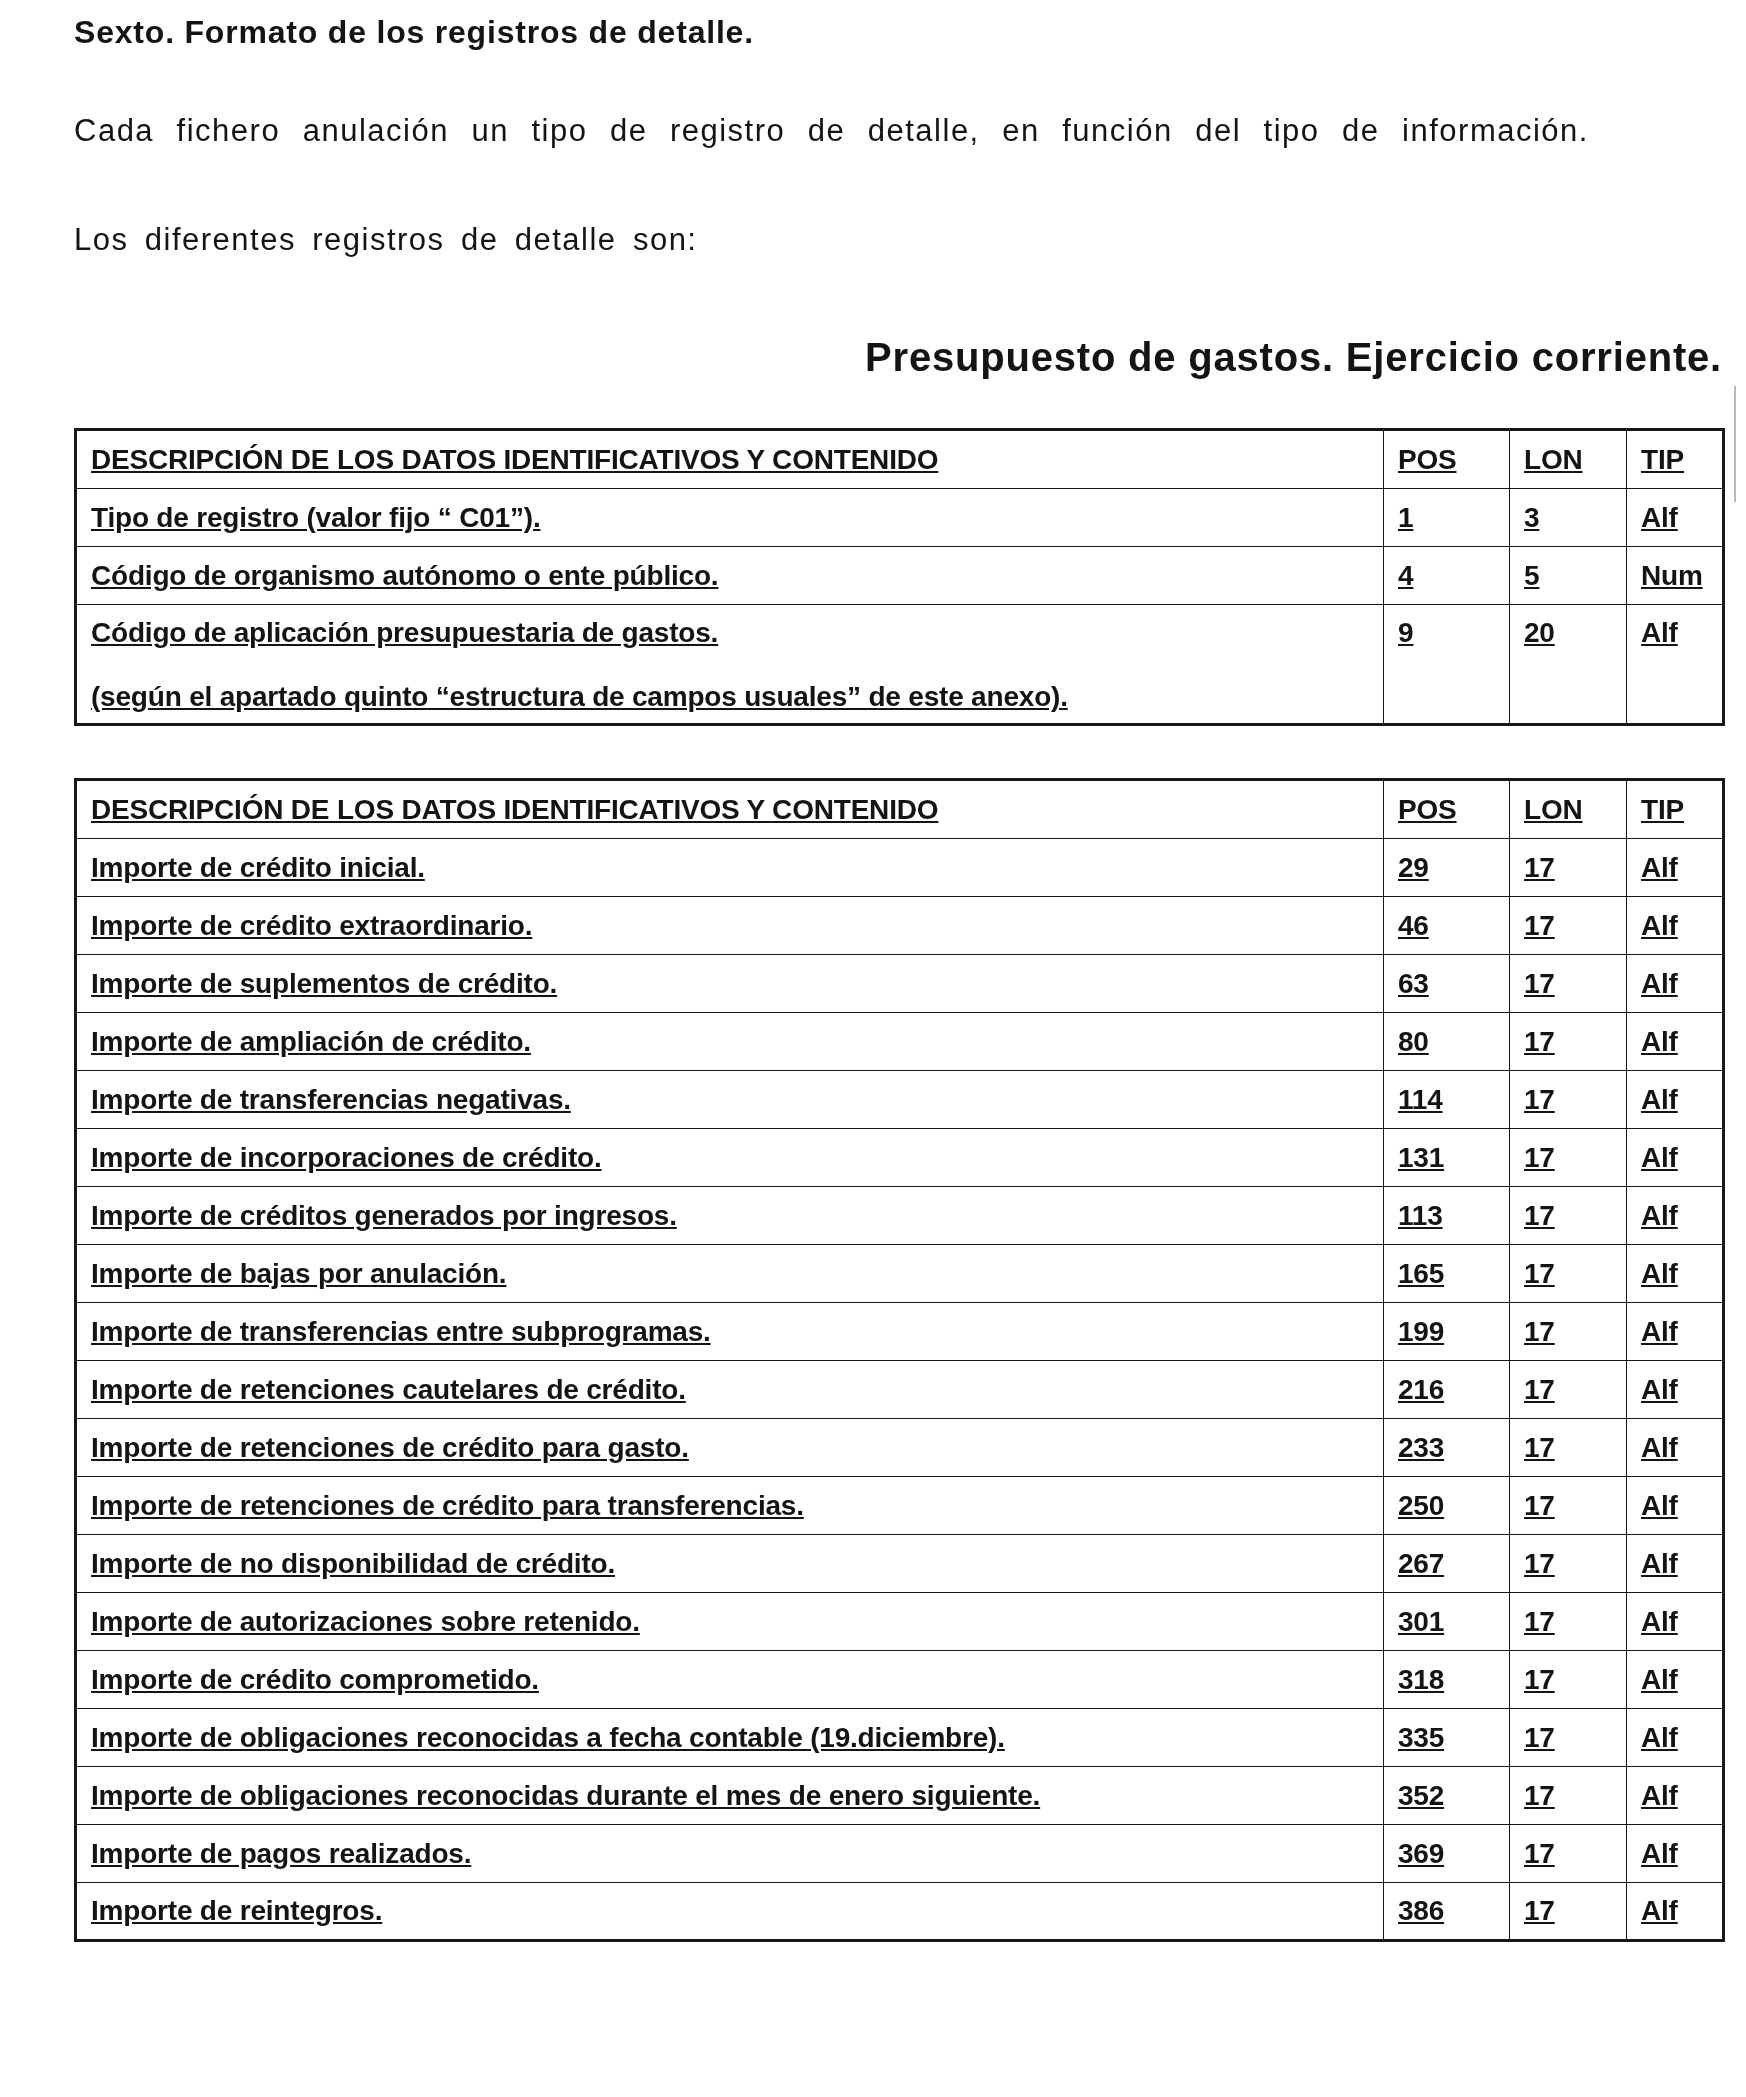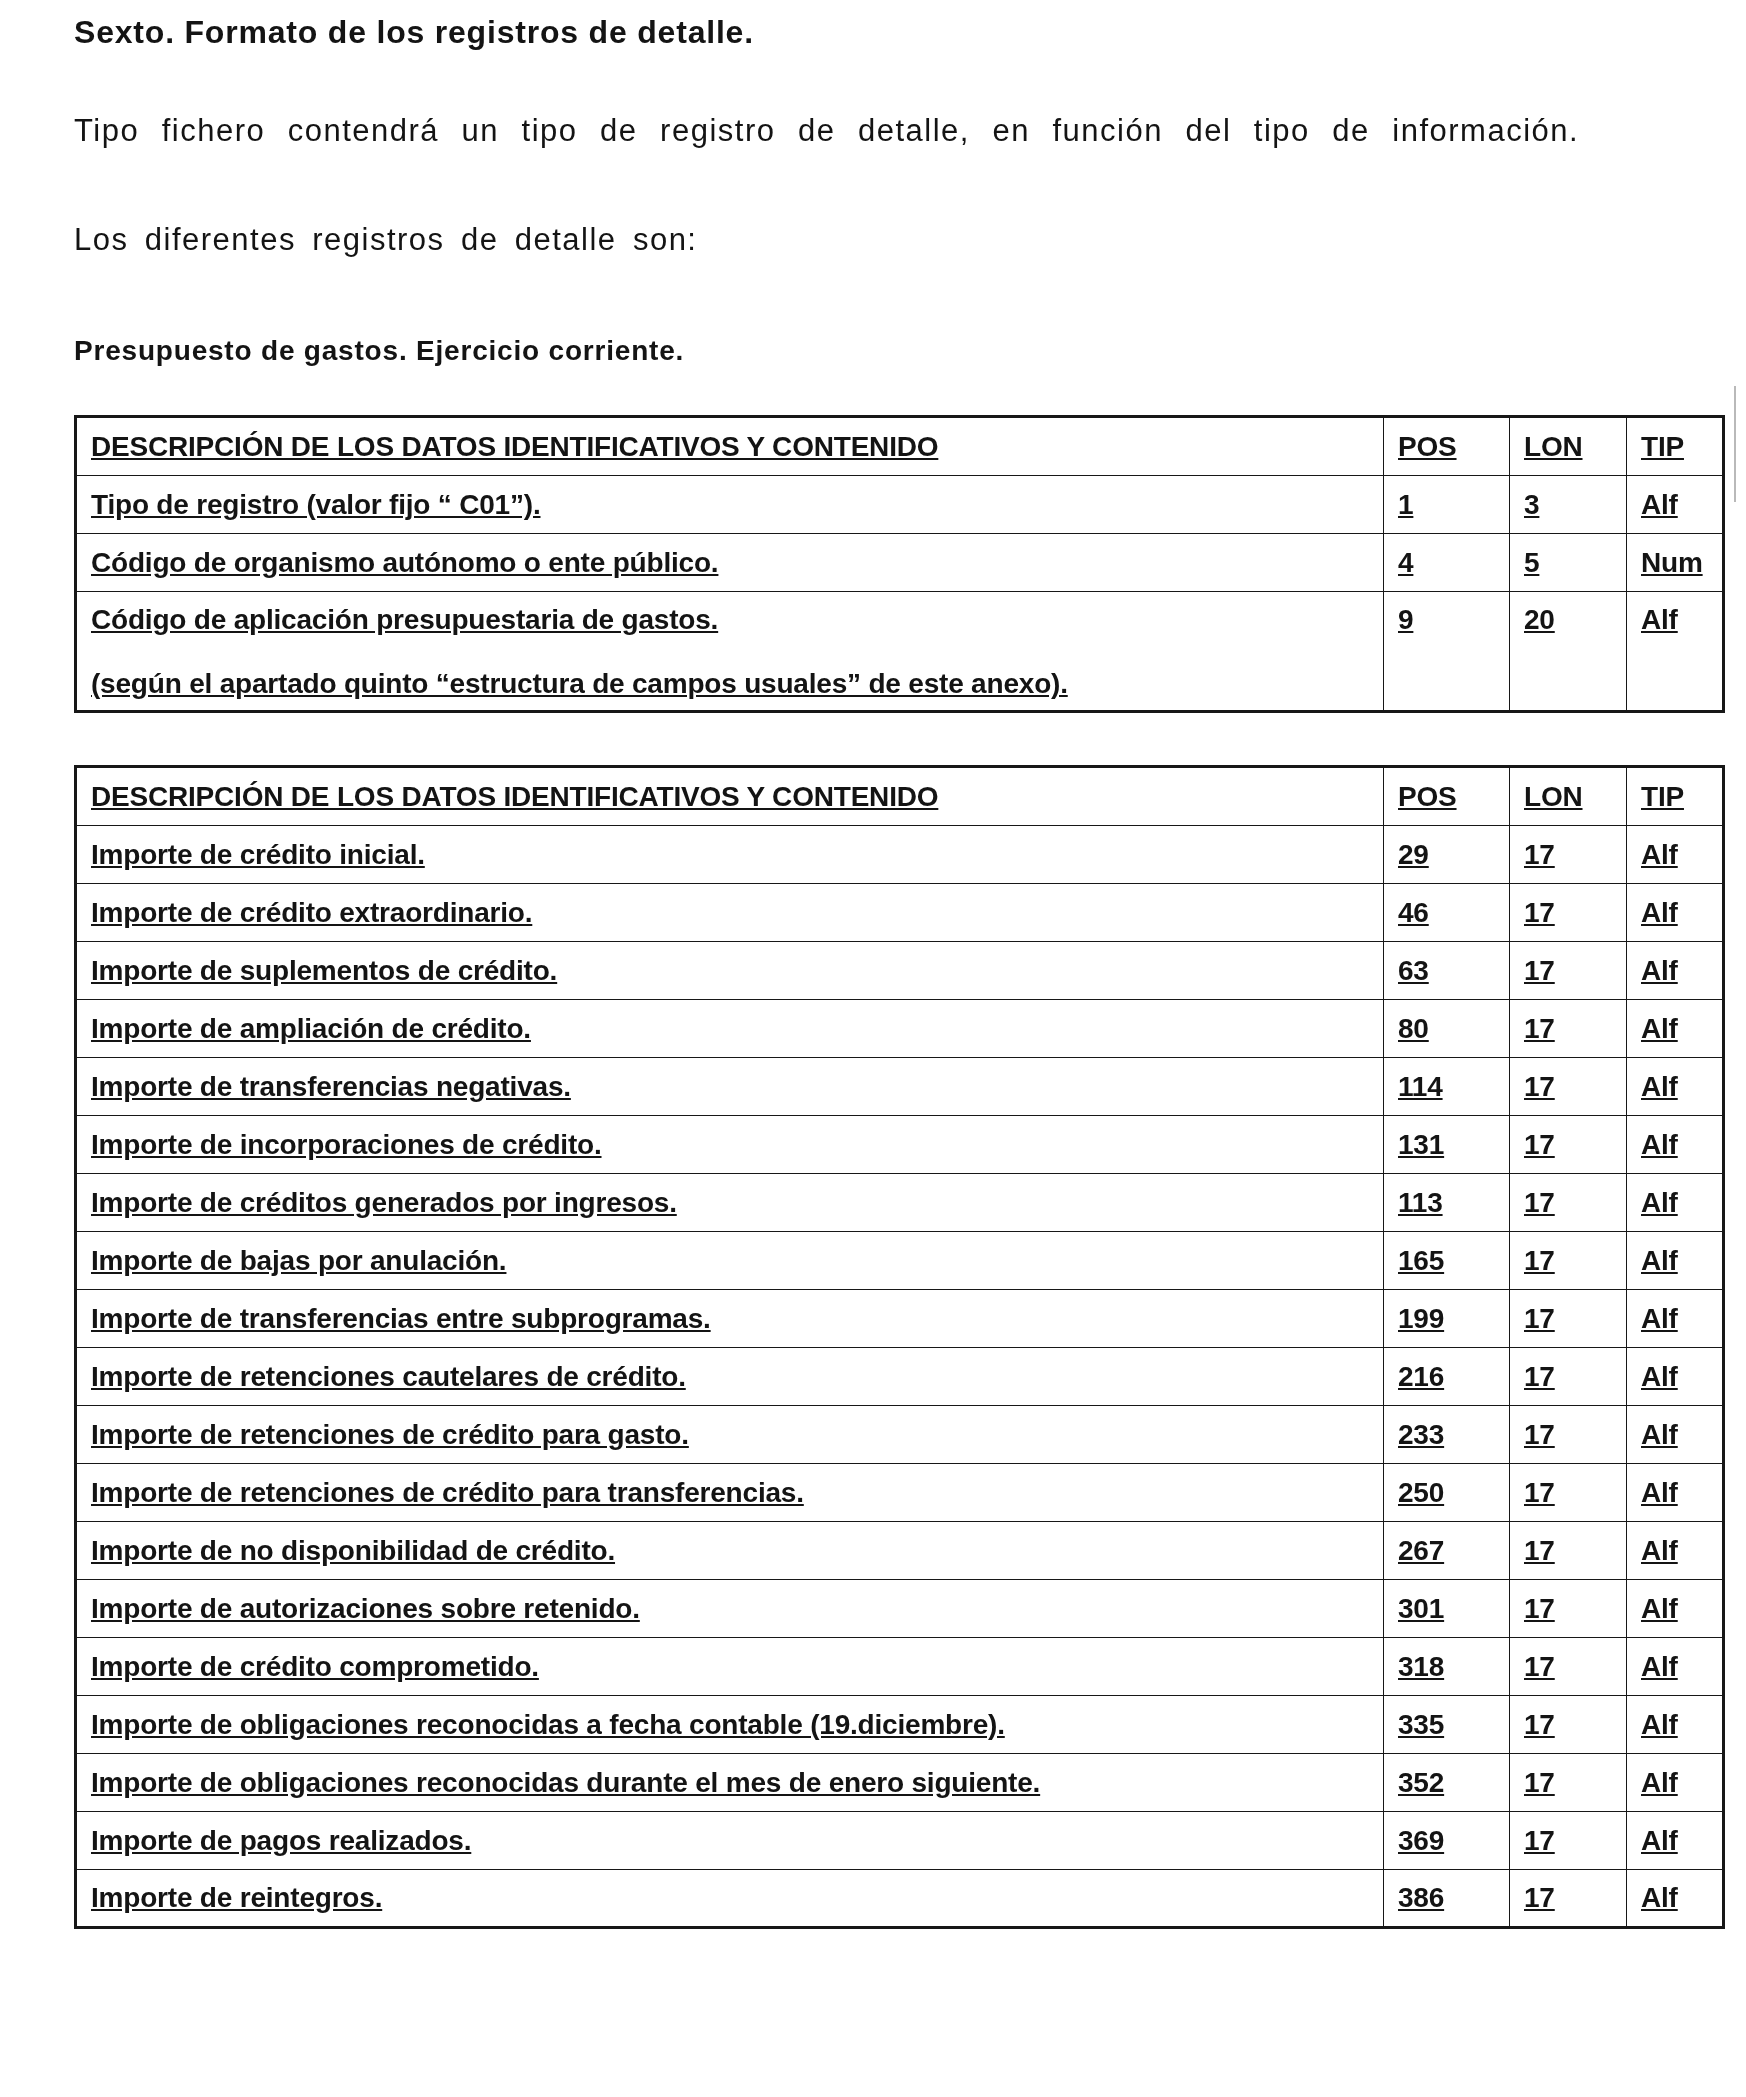--- a/index.html
+++ b/index.html
@@ -38,22 +38,22 @@
   }
   p.body-text2 {
     margin: 0 0 77px 0;
     font-size: 31px;
     letter-spacing: 1.5px;
     word-spacing: 6.2px;
   }
   h2.table-title {
     margin: 14px 0 48px 0;
     width: 1648px;
-    text-align: left;
-    font-size: 28px;
+    text-align: right;
+    font-size: 40px;
     font-weight: bold;
     letter-spacing: 0.8px;
   }
   table.dtable {
     border-collapse: collapse;
     width: 1648px;
     table-layout: fixed;
     margin-bottom: 52px;
     text-decoration: underline;
   }
@@ -91,21 +91,21 @@
     background: #b9b9b9;
   }
 </style>
 </head>
 <body>
 
 <div class="page">
 
   <h1 class="section-heading">Sexto. Formato de los registros de detalle.</h1>
 
-  <p class="body-text">Tipo fichero contendrá un tipo de registro de detalle, en función del tipo de información.</p>
+  <p class="body-text">Cada fichero anulación un tipo de registro de detalle, en función del tipo de información.</p>
 
   <p class="body-text2">Los diferentes registros de detalle son:</p>
 
   <h2 class="table-title">Presupuesto de gastos. Ejercicio corriente.</h2>
 
   <table class="dtable">
     <thead>
       <tr>
         <th class="desc">DESCRIPCIÓN DE LOS DATOS IDENTIFICATIVOS Y CONTENIDO</th>
         <th class="pos">POS</th>

